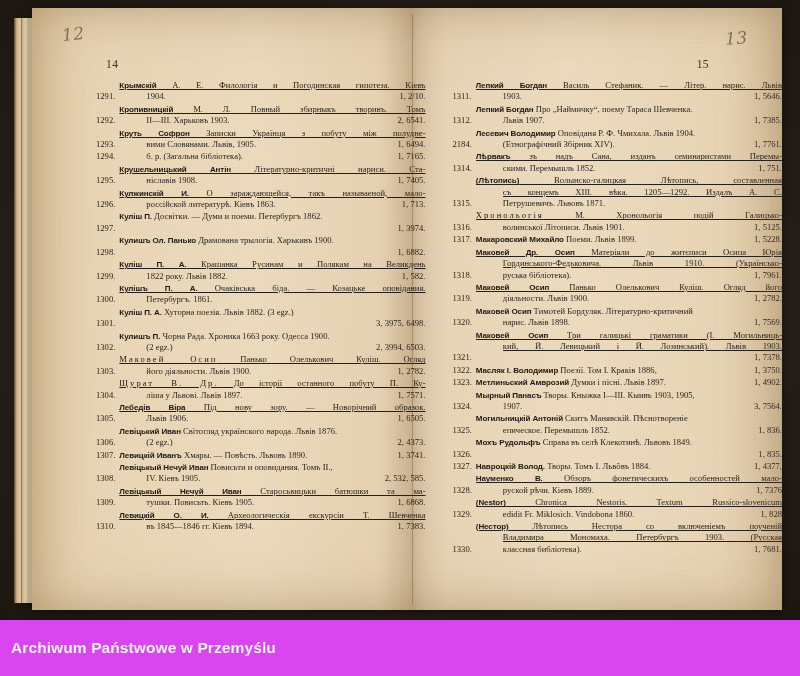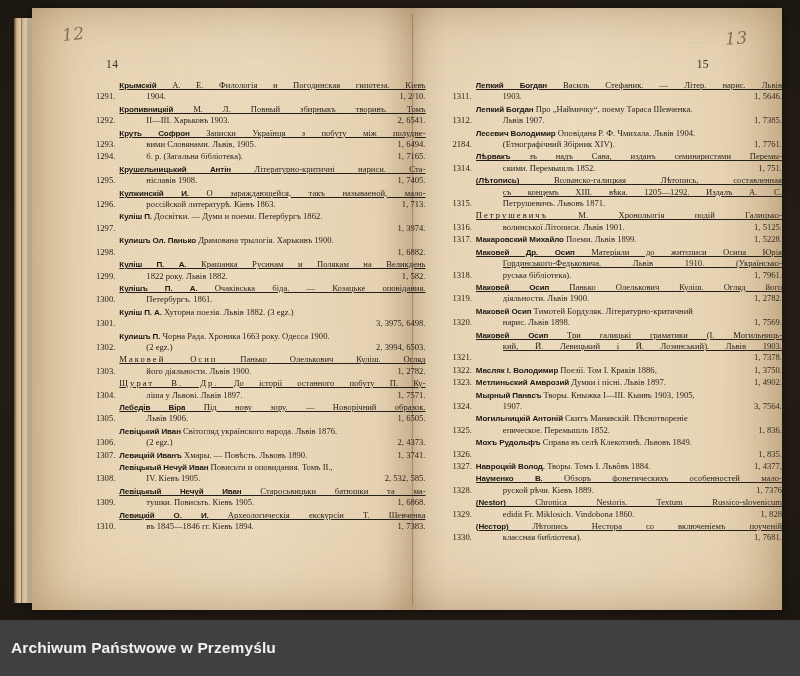--- a/index.html
+++ b/index.html
@@ -230,21 +230,21 @@
     font-weight: 400;
     letter-spacing: 2.0px;
     font-size: 8.6px;
   }
 
   
   .watermark-bar {
     position: absolute;
     left: 0; bottom: 0;
     width: 800px; height: 56px;
-    background: #404040;
+    background: #d946ef;
     display: flex;
     align-items: center;
   }
   .watermark-bar .wm-text {
     font-family: "Liberation Sans", "DejaVu Sans", sans-serif;
     font-weight: 700;
     font-size: 15.5px;
     color: #f2f0ee;
     padding-left: 11px;
     letter-spacing: .1px;
@@ -568,21 +568,21 @@
                 </div>
                 <div class="ln indent">
                   <span class="txt">Петрушевичъ. Львовъ 1871.</span>
                 </div>
               </div>
             </div>
             <div class="entry">
               <span class="num">1316.</span>
               <div class="body">
                 <div class="ln just">
-                  <span class="txt"><b class="au spaced">Петрушевичъ</b> М. Хронольогія подій Галицько-</span>
+                  <span class="txt"><b class="au spaced">Хронольогія</b> М. Хронольогія подій Галицько-</span>
                 </div>
                 <div class="ln indent">
                   <span class="txt">волинської Літописи. Львів 1901.</span>
                   <span class="call">1, 5125.</span>
                 </div>
               </div>
             </div>
             <div class="entry">
               <span class="num">1317.</span>
               <div class="body">
@@ -731,20 +731,23 @@
                   <span class="txt">edidit Fr. Miklosich. Vindobona 1860.</span>
                   <span class="call">1, 828</span>
                 </div>
               </div>
             </div>
             <div class="entry">
               <span class="num">1330.</span>
               <div class="body">
                 <div class="ln just">
                   <span class="txt"><b class="au">(Нестор)</b> Лѣтопись Нестора со включеніемъ поученій</span>
+                </div>
+                <div class="ln indent just">
+                  <span class="txt">Владимира Мономаха. Петербургъ 1903. (Русская</span>
                 </div>
                 <div class="ln indent">
                   <span class="txt">классная библіотека).</span>
                   <span class="call">1, 7681.</span>
                 </div>
               </div>
             </div>
           </div>
       </div>
 

